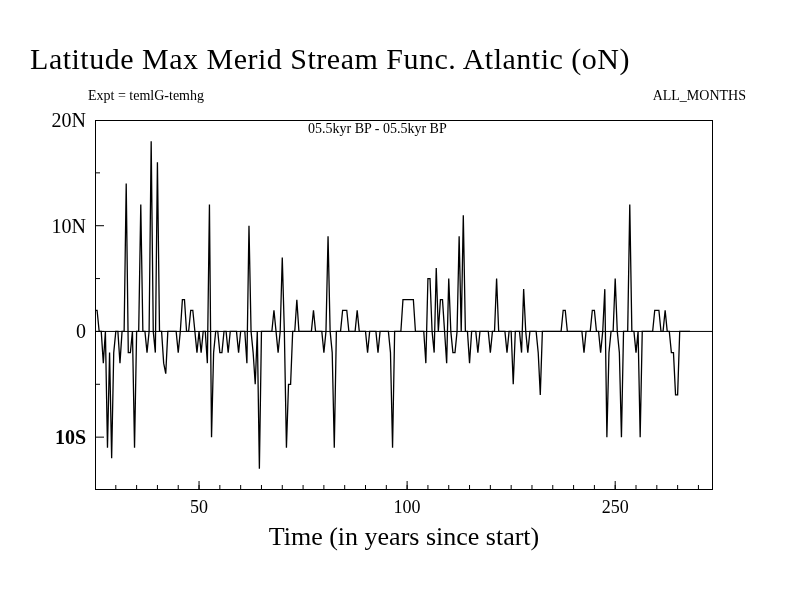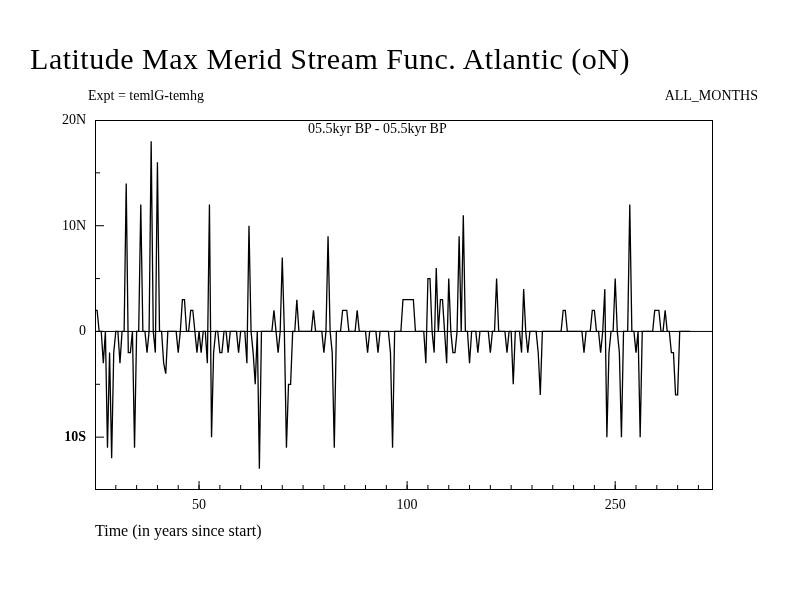--- a/index.html
+++ b/index.html
@@ -47,21 +47,21 @@
   }
   #period-label {
     position: absolute;
     left: 238px;
     top: 0;
     white-space: nowrap;
     margin-top: 33px;
   }
   #months-label {
     position: absolute;
-    right: 12px;
+    right: 24px;
     top: 0;
     white-space: nowrap;
   }
   #plot-area {
     position: absolute;
     left: 95px;
     top: 120px;
     width: 618px;
     height: 370px;
   }
@@ -76,39 +76,40 @@
   }
   #data-svg {
     position: absolute;
     left: 0;
     top: 0;
   }
   .ytick-label {
     position: absolute;
     right: 714px;
     text-align: right;
-    font-size: 14px;
+    font-size: 20px;
     font-family: "Liberation Serif", serif;
     white-space: nowrap;
     transform: translateY(-50%);
   }
   .xtick-label {
     position: absolute;
     top: 497px;
-    font-size: 14px;
+    font-size: 18px;
     font-family: "Liberation Serif", serif;
     transform: translateX(-50%);
     white-space: nowrap;
   }
   #xaxis-title {
     position: absolute;
     left: 95px;
     top: 522px;
     width: 618px;
-    font-size: 16px;
+    text-align: center;
+    font-size: 26px;
     font-family: "Liberation Serif", serif;
     white-space: nowrap;
   }
 </style>
 </head>
 <body>
 
 <div id="page">
 
   <div id="chart-title">Latitude Max Merid Stream Func. Atlantic (oN)</div>

